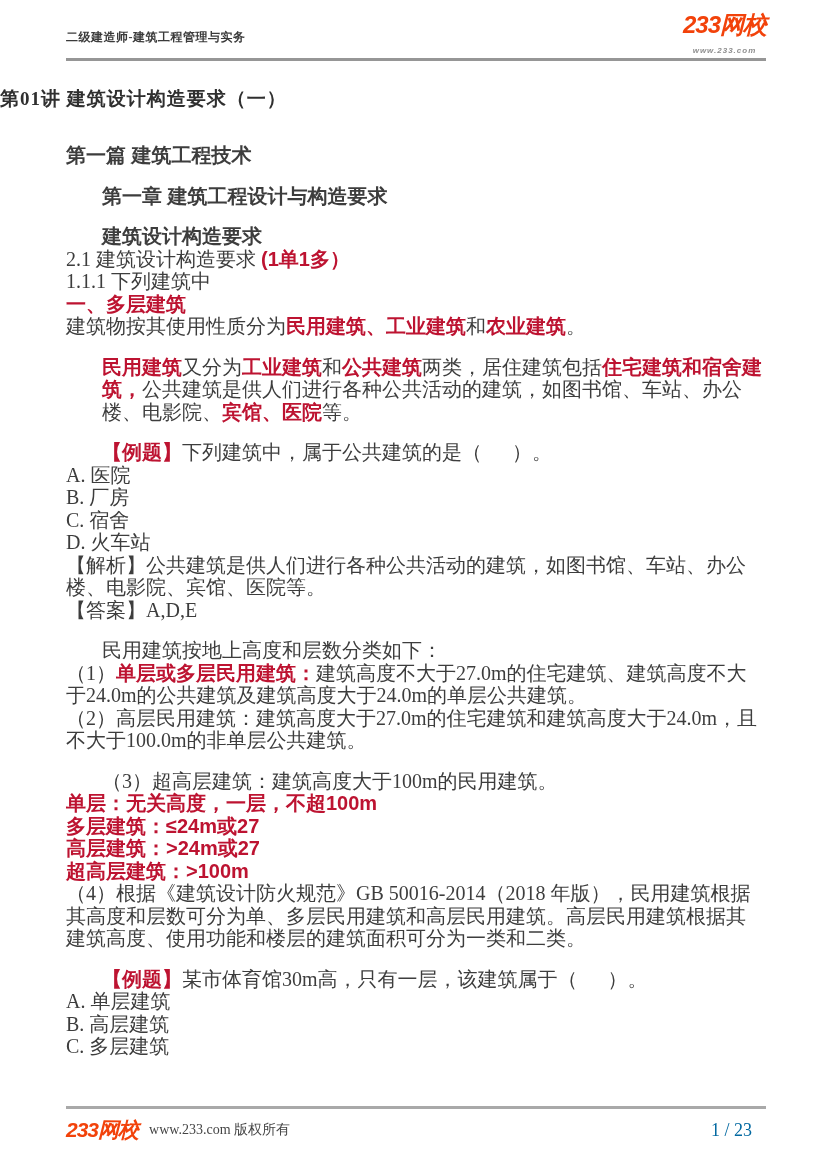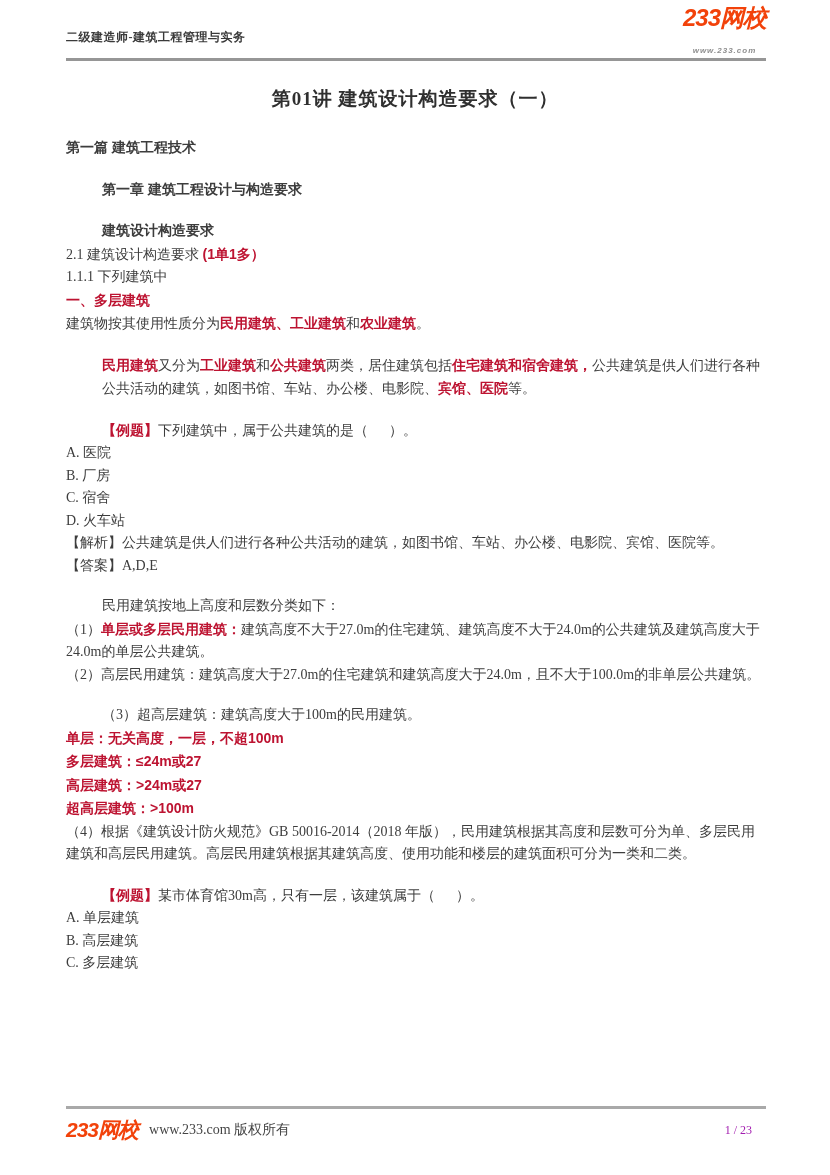--- a/index.html
+++ b/index.html
@@ -15,42 +15,42 @@
 
   
   .hdr{position:absolute;left:66px;right:64px;top:0;height:61px;box-sizing:border-box;
        border-bottom:3px solid var(--rule);display:flex;justify-content:space-between;
        align-items:flex-end;padding-bottom:3px;}
   .hdr-title{font-size:12px;font-weight:bold;color:#3a3a3a;padding-bottom:9px;letter-spacing:0.5px;margin-top:12px;}
   .brand{text-align:center;line-height:1;}
   .brand-main{font-family:"Liberation Sans","DejaVu Sans",sans-serif;font-style:italic;font-weight:bold;
               font-size:24px;color:var(--logo);letter-spacing:-1px;line-height:22px;}
   .brand-sub{font-family:"Liberation Sans","DejaVu Sans",sans-serif;font-style:italic;font-weight:bold;
-             font-size:8px;color:#8f8f8f;letter-spacing:1px;margin-top:18px;}
+             font-size:8px;color:#8f8f8f;letter-spacing:1px;margin-top:11px;}
 
   
-  .doc-title{position:absolute;top:86px;left:0;width:100%;text-align:center;margin:0;
+  .doc-title{position:absolute;top:86px;left:0;width:100%;margin:0;
              font-size:19px;font-weight:bold;color:#2f2f2f;letter-spacing:1px;}
 
   
-  .body{position:absolute;top:136px;left:66px;width:699px;font-size:14px;line-height:22.5px;
+  .body{position:absolute;top:144px;left:66px;width:699px;font-size:20px;line-height:22.5px;
         color:var(--text);}
   .body p.para{margin:0;white-space:pre-wrap;overflow-wrap:break-word;}
   .body p.sp{margin-top:18px;margin-left:36px;}
   .red{color:var(--red);}
   .b{font-weight:bold;font-family:"Liberation Sans","DejaVu Sans",sans-serif;}
 
   
   .ftr{position:absolute;left:66px;right:64px;top:1106px;border-top:3px solid var(--rule2);
        padding-top:7px;display:flex;justify-content:space-between;align-items:center;}
   .ftr-left{display:flex;align-items:center;}
   .ftr-logo{font-family:"Liberation Sans","DejaVu Sans",sans-serif;font-style:italic;font-weight:bold;
             font-size:21px;color:var(--logo);letter-spacing:-1px;margin-right:11px;}
   .ftr-copy{font-size:14px;color:#454545;}
-  .ftr-page{font-size:12px;color:#a21caf;padding-right:14px;text-align:center;}
+  .ftr-page{font-size:18px;color:#0369a1;padding-right:14px;text-align:center;}
 </style>
 </head>
 <body>
 
 <div class="page">
 
   <header class="hdr">
     <div class="hdr-title">二级建造师-建筑工程管理与实务</div>
     <div class="brand">
       <div class="brand-main">233网校</div>

